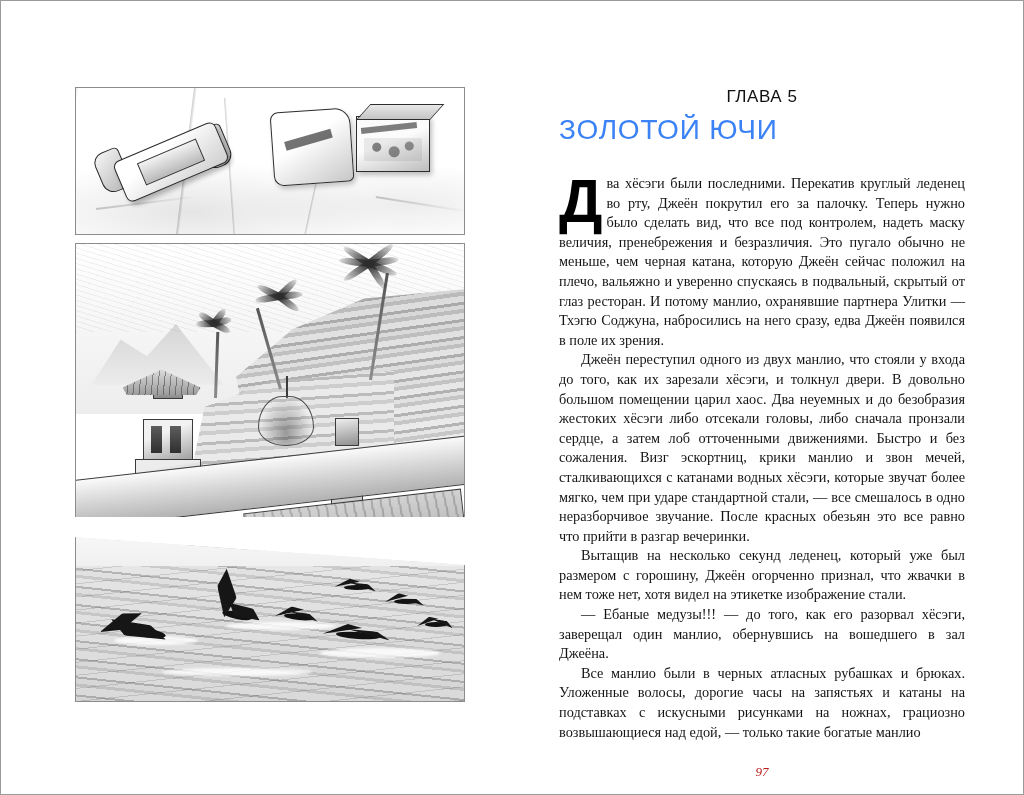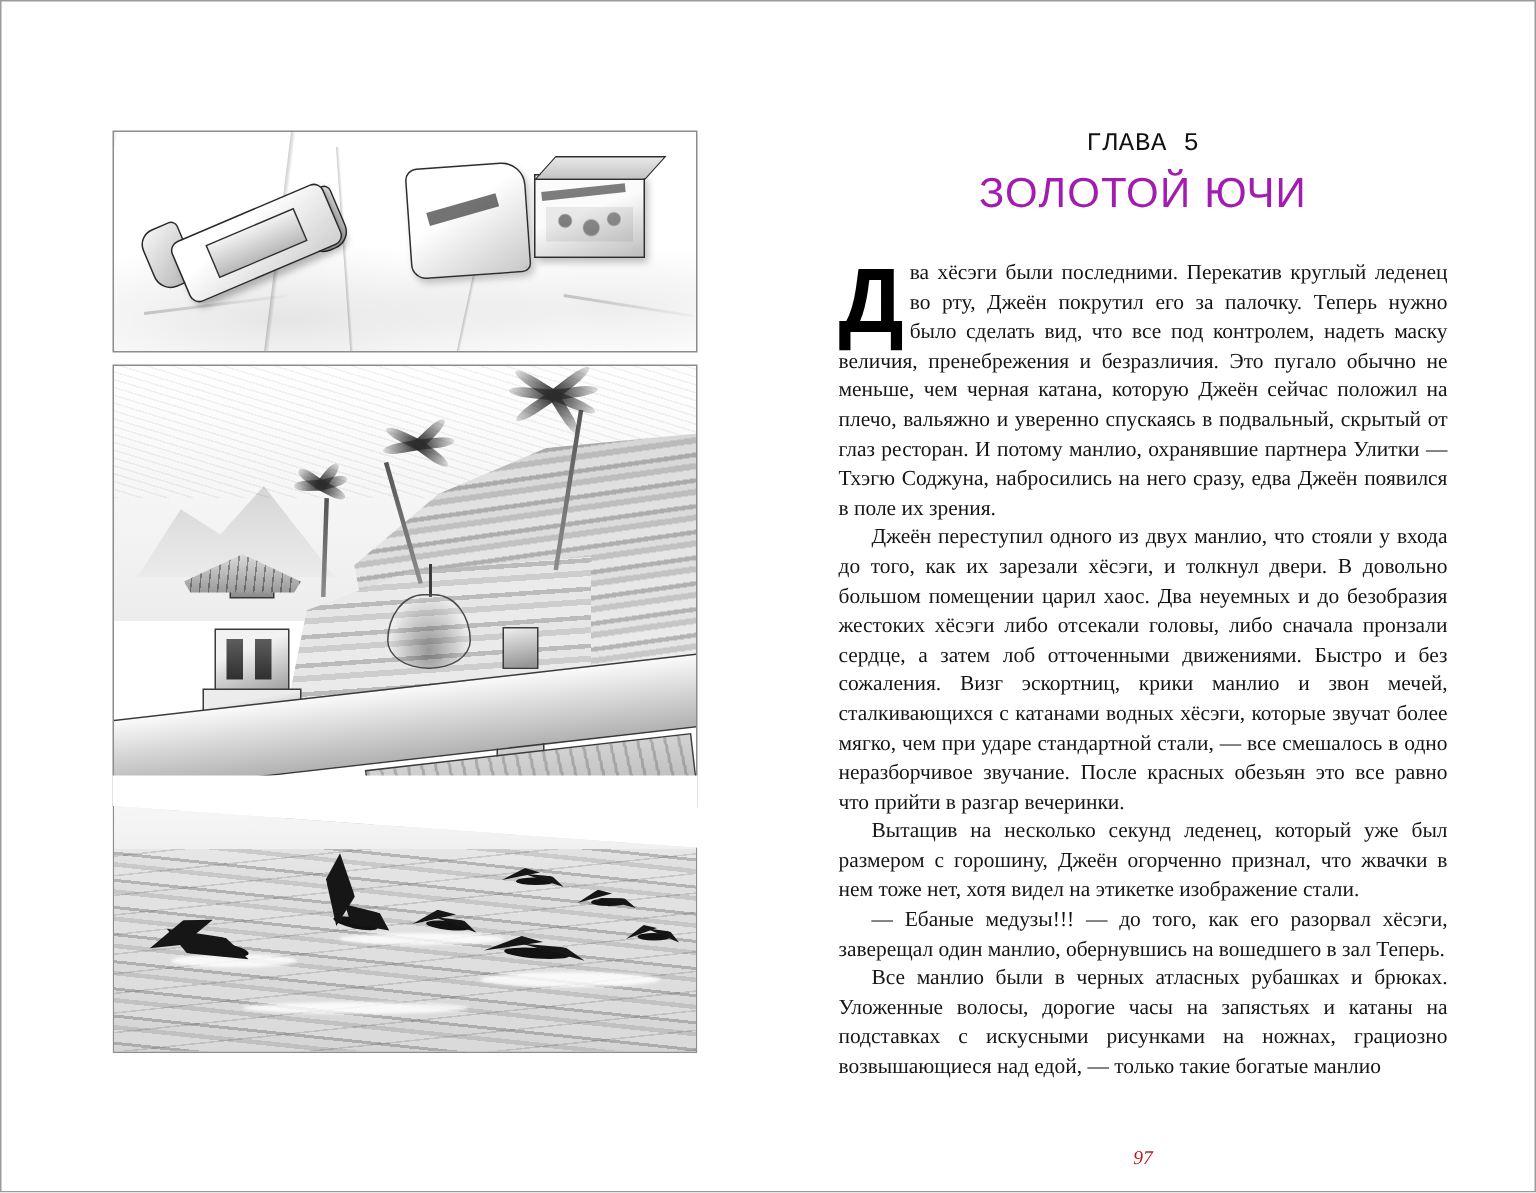--- a/index.html
+++ b/index.html
@@ -336,34 +336,33 @@
   }
 
   
   #textcol {
     position: absolute;
     left: 558px;
     top: 86px;
     width: 406px;
   }
   .chapter-kicker {
-    font-family: Liberation Mono, monospace;
+    font-family: Liberation Sans, sans-serif;
     font-size: 17px;
     letter-spacing: 0.6px;
     text-align: center;
     color: #111;
     margin: 0 0 7px 0;
     font-weight: 400;
   }
   .chapter-title {
     font-family: "Liberation Sans", sans-serif;
     font-size: 28px;
     letter-spacing: 0.8px;
-    text-align: center;
-    color: #a21caf;
+    color: #3b82f6;
     margin: 0 0 28px 0;
     font-weight: 400;
   }
   .body-text {
     font-family: "Liberation Serif", serif;
     font-size: 14.3px;
     line-height: 19.6px;
     color: #141414;
     text-align: justify;
     text-justify: inter-word;
@@ -548,20 +547,20 @@
   </div>
 
   <div id="textcol">
     <div class="chapter-kicker">ГЛАВА 5</div>
     <h1 class="chapter-title">ЗОЛОТОЙ ЮЧИ</h1>
 
     <div class="body-text">
       <p class="first"><span class="dropcap">Д</span><span>ва хёсэги были последними. Перекатив круглый леденец во рту, Джеён покрутил его за палочку. Теперь нужно было сделать вид, что все под контролем, надеть маску величия, пренебрежения и безразличия. Это пугало обычно не меньше, чем черная катана, которую Джеён сейчас положил на плечо, вальяжно и уверенно спускаясь в подвальный, скрытый от глаз ресторан. И потому манлио, охранявшие партнера Улитки — Тхэгю Соджуна, набросились на него сразу, едва Джеён появился в поле их зрения.</span></p>
       <p>Джеён переступил одного из двух манлио, что стояли у входа до того, как их зарезали хёсэги, и толкнул двери. В довольно большом помещении царил хаос. Два неуемных и до безобразия жестоких хёсэги либо отсекали головы, либо сначала пронзали сердце, а затем лоб отточенными движениями. Быстро и без сожаления. Визг эскортниц, крики манлио и звон мечей, сталкивающихся с катанами водных хёсэги, которые звучат более мягко, чем при ударе стандартной стали, — все смешалось в одно неразборчивое звучание. После красных обезьян это все равно что прийти в разгар вечеринки.</p>
       <p>Вытащив на несколько секунд леденец, который уже был размером с горошину, Джеён огорченно признал, что жвачки в нем тоже нет, хотя видел на этикетке изображение стали.</p>
-      <p>— Ебаные медузы!!! — до того, как его разорвал хёсэги, заверещал один манлио, обернувшись на вошедшего в зал Теперь.</p>
+      <p>— Ебаные медузы!!! — до того, как его разорвал хёсэги, заверещал один манлио, обернувшись на вошедшего в зал Джеёна.</p>
       <p>Все манлио были в черных атласных рубашках и брюках. Уложенные волосы, дорогие часы на запястьях и катаны на подставках с искусными рисунками на ножнах, грациозно возвышающиеся над едой, — только такие богатые манлио</p>
     </div>
   </div>
 
   <div id="folio">97</div>
 
 </div>
 
 </body></html>

